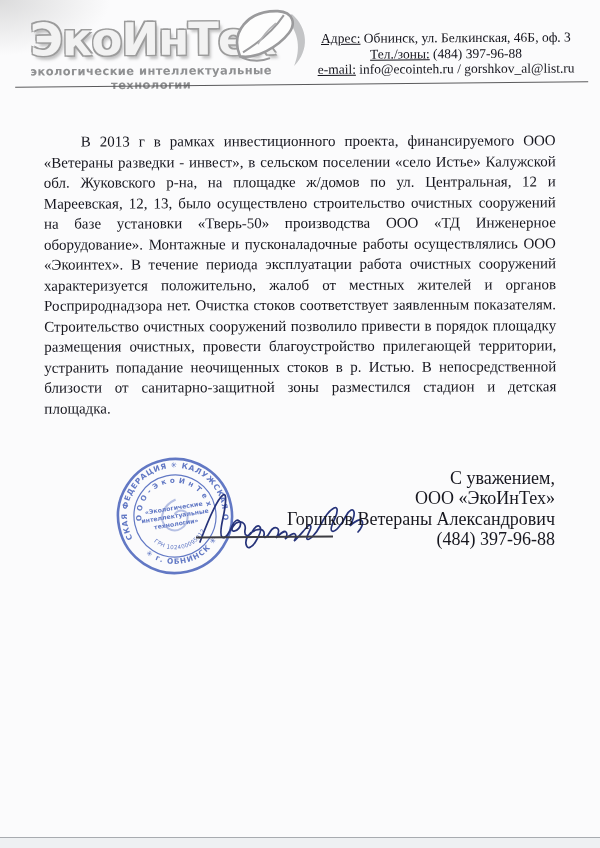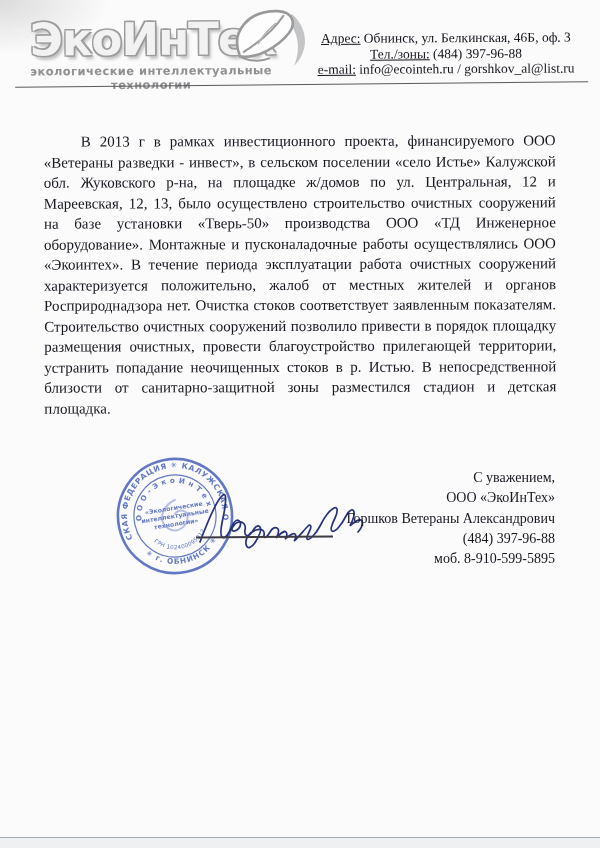--- a/index.html
+++ b/index.html
@@ -27,21 +27,21 @@
   .divider{position:absolute;left:15px;top:84px;width:573px;height:0;
     border-top:1.7px solid #5a5a5c;transform:rotate(-0.25deg);}
 
   
   .letter-body{position:absolute;left:44px;top:131px;width:512px;
     font-size:15px;line-height:20.5px;text-align:justify;text-indent:37px;
     color:#17171f;transform:rotate(-0.15deg);}
 
   
   .sig-block{position:absolute;right:45px;top:468px;width:360px;text-align:right;
-    font-size:14px;line-height:20.3px;color:#17171f;}
+    font-size:18px;line-height:20.3px;color:#17171f;}
   .stamp{position:absolute;left:113px;top:454px;width:124px;height:124px;opacity:.84;}
   .autograph{position:absolute;left:192px;top:486px;width:200px;height:70px;}
   .sig-underline{position:absolute;left:196px;top:536px;width:137px;height:1.6px;
     background:#3c3c42;transform:rotate(-0.4deg);}
 </style>
 </head>
 <body>
 
 <div class="page">
   <div class="corner-shade"></div>
@@ -121,17 +121,16 @@
              C 143,47 150,38 154,30 C 157,24 161,22 162,26 C 163,30 160,36 158,40
              C 162,36 168,32 170,35 C 172,38 168,44 166,46" fill="none" stroke="#26337a" stroke-width="1.7" stroke-linecap="round"></path>
   </svg>
   <div class="sig-underline"></div>
 
   <div class="sig-block">
     <div>С уважением,</div>
     <div>ООО «ЭкоИнТех»</div>
     <div>Горшков Ветераны Александрович</div>
     <div>(484) 397-96-88</div>
-    <div>моб. 8-910-599-5895</div>
   </div>
 
   <div class="bottom-edge"></div>
 </div>
 
 </body></html>

